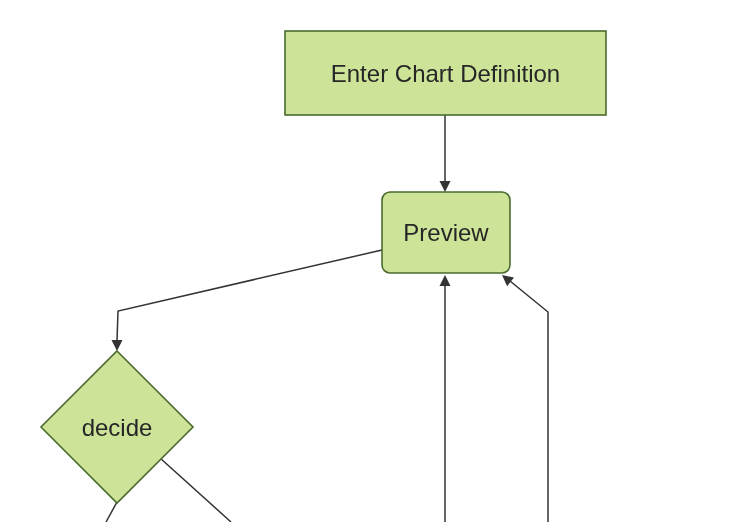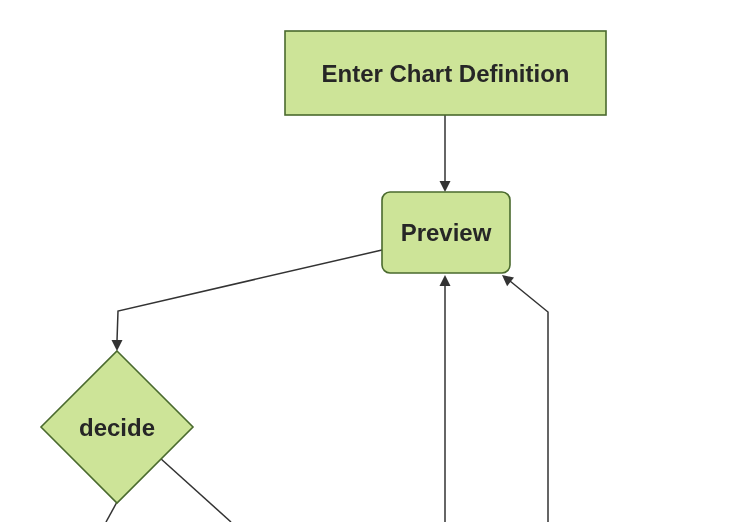--- a/index.html
+++ b/index.html
@@ -7,21 +7,20 @@
     padding: 0;
     width: 740px;
     height: 522px;
     overflow: hidden;
     background: var(--background, #ffffff);
   }
   .diagram-container {
     width: 740px;
     height: 462px;
     position: relative;
-    font-weight: bold;
   }
   svg { display: block; }
   .node-shape {
     fill: var(--node-fill, #cde498);
     stroke: var(--node-border, #4a6a2e);
     stroke-width: 1.6;
   }
   .edge-line {
     stroke: var(--edge-line, #333333);
     stroke-width: 1.5;

